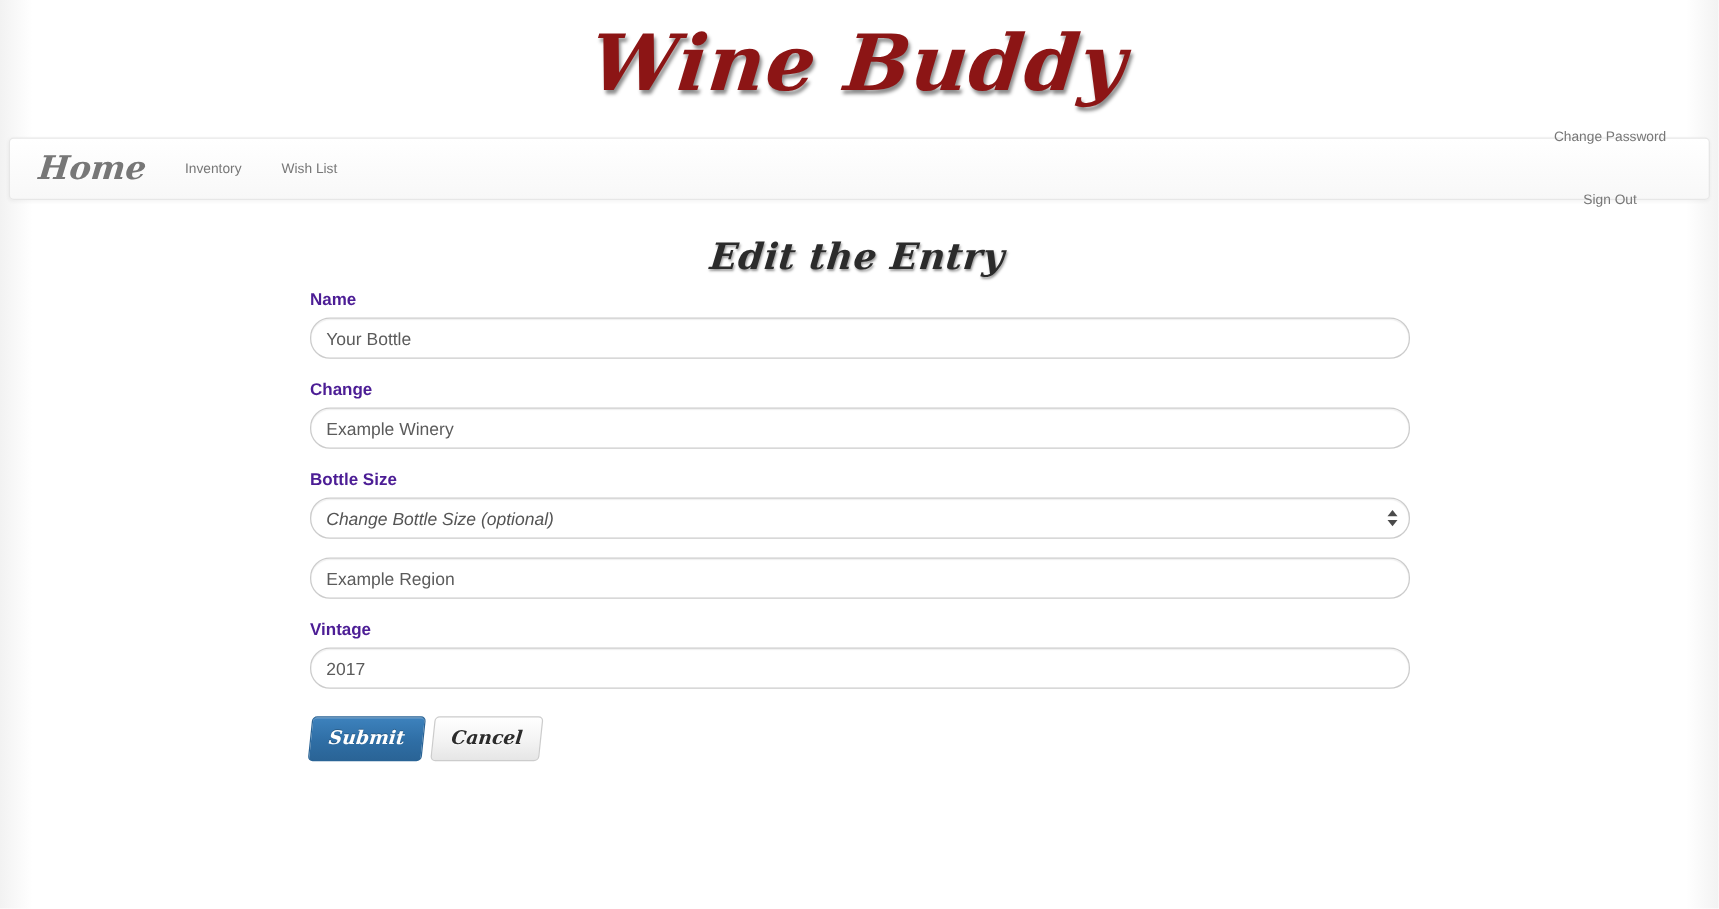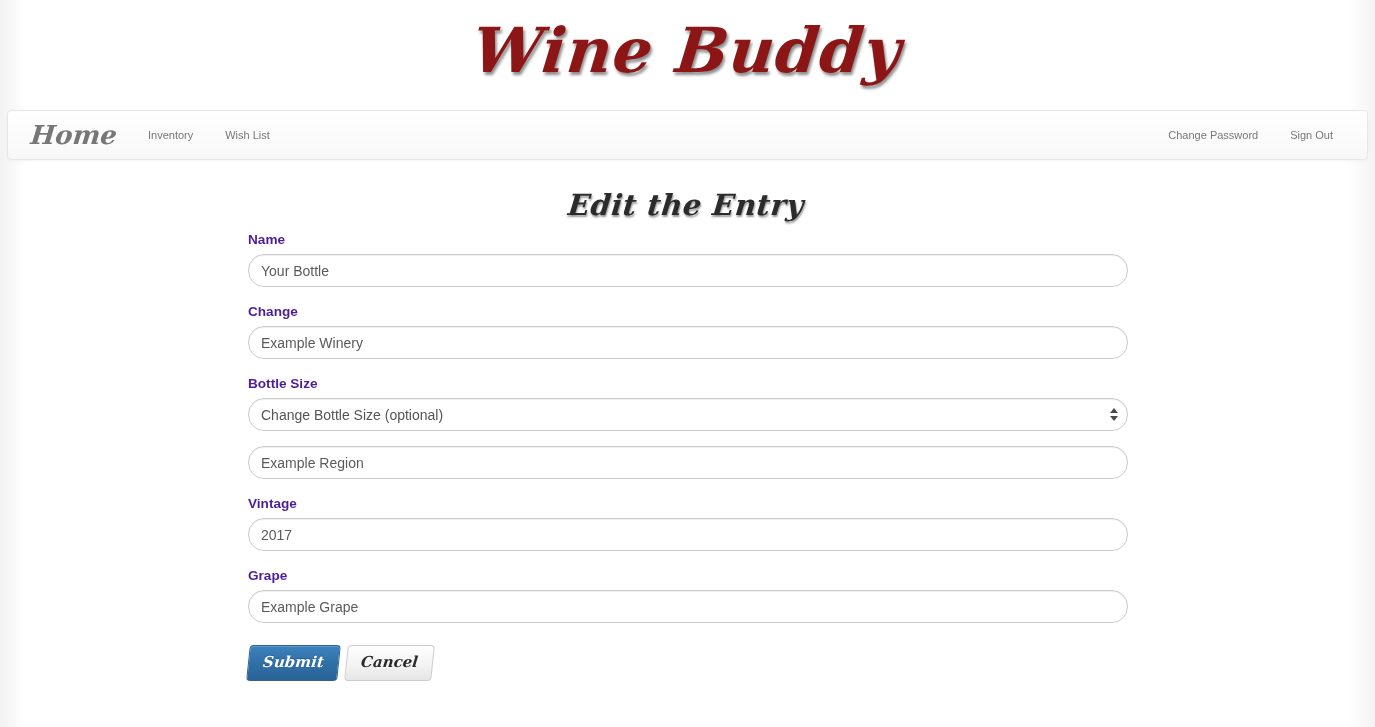--- a/index.html
+++ b/index.html
@@ -77,20 +77,21 @@
   .nav-left {
     display: flex;
     align-items: center;
     padding-left: 15px;
   }
   .nav-right {
     display: flex;
     align-items: center;
     margin-left: auto;
     padding-right: 18px;
+    flex-direction: column;
   }
   .navbar-brand {
     font-family: "DejaVu Serif", serif;
     font-style: italic;
     font-weight: 700;
     font-size: 26px;
     color: #777777;
     text-decoration: none;
     padding: 0 15px 0 8px;
     line-height: 50px;
@@ -164,20 +165,21 @@
   }
   .form-control::placeholder {
     color: #5b5b5b;
     opacity: 1;
   }
   select.form-control {
     padding-right: 26px;
     -webkit-appearance: none;
     -moz-appearance: none;
     appearance: none;
+    font-style: italic;
   }
   .select-wrap {
     position: relative;
     width: 880px;
   }
   .select-arrows {
     position: absolute;
     right: 10px;
     top: 50%;
     transform: translateY(-50%);
@@ -287,24 +289,20 @@
 
       <div class="form-group">
         <input class="form-control" type="text" placeholder="Example Region" style="">
       </div>
 
       <div class="form-group">
         <label class="form-label">Vintage</label>
         <input class="form-control" type="text" placeholder="2017" style="">
       </div>
 
-      <div class="form-group">
-        <label class="form-label">Grape</label>
-        <input class="form-control" type="text" placeholder="Example Grape" style="">
-      </div>
 
       <div class="btn-row">
         <button type="button" class="btn btn-primary">Submit</button>
         <button type="button" class="btn btn-default">Cancel</button>
       </div>
 
     </form>
   </div>
 </div>
 

